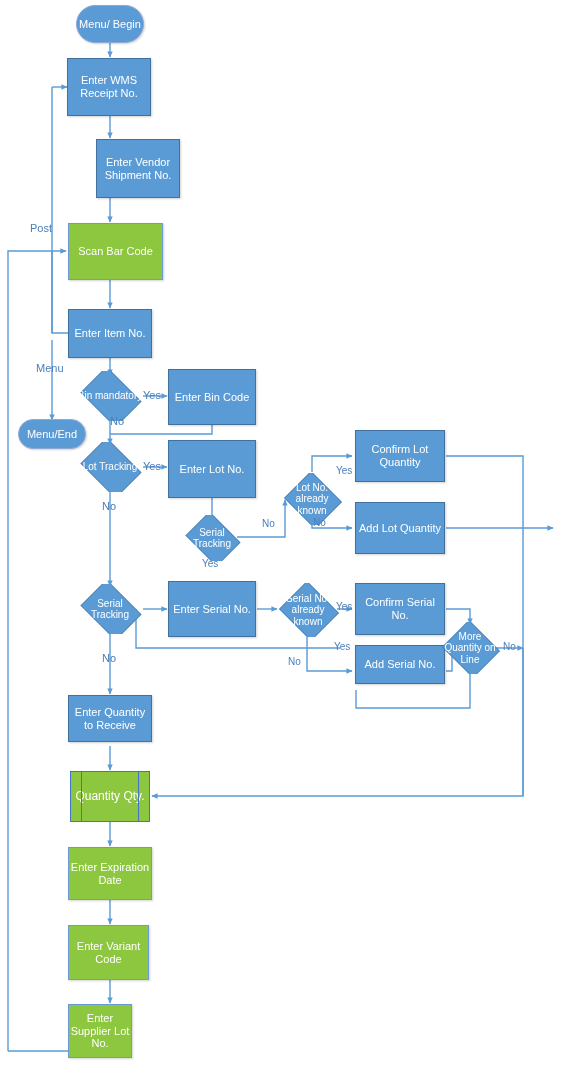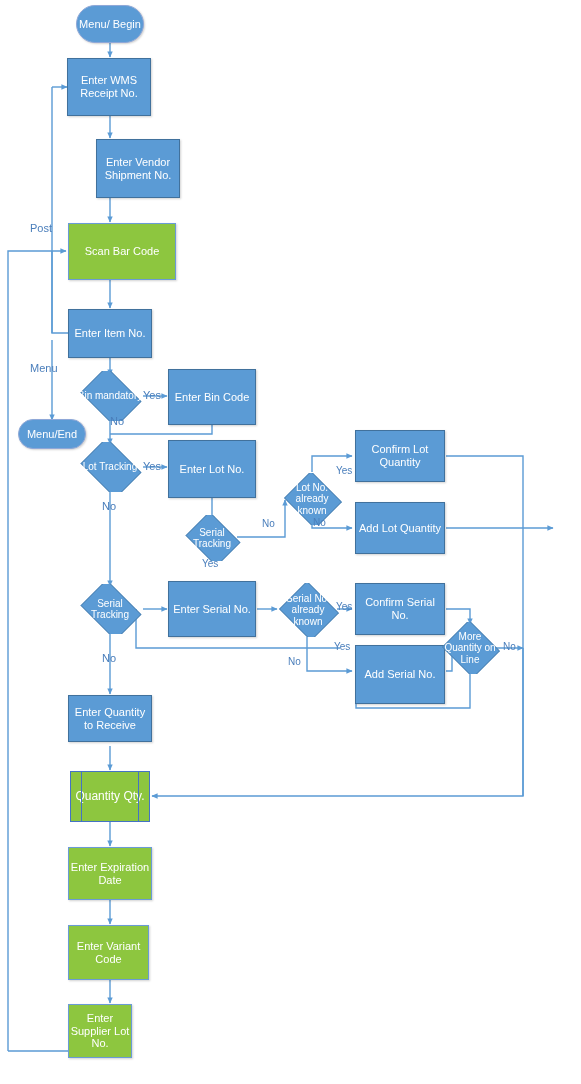--- a/index.html
+++ b/index.html
@@ -117,21 +117,21 @@
   </div>
 
   <div class="node proc blue t11" style="left:67px;top:58px;width:84px;height:58px;">
     <span>Enter WMS Receipt No.</span>
   </div>
 
   <div class="node proc blue t11" style="left:68px;top:139px;width:84px;height:59px;margin-left:28px;">
     <span>Enter Vendor Shipment No.</span>
   </div>
 
-  <div class="node proc green t11" style="left:68px;top:223px;width:108px;height:57px;">
+  <div class="node proc green t11" style="left:68px;top:223px;width:95px;height:57px;">
     <span>Scan Bar Code</span>
   </div>
 
   <div class="node proc blue t11" style="left:68px;top:309px;width:84px;height:49px;">
     <span>Enter Item No.</span>
   </div>
 
   <div class="node dia t10" style="left:76px;top:371px;width:68px;height:50px;">
     <span class="dshape"></span>
     <span class="dtxt">Bin mandatory</span>
@@ -183,21 +183,21 @@
 
   <div class="node dia t10" style="left:277px;top:583px;width:62px;height:54px;">
     <span class="dshape"></span>
     <span class="dtxt">Serial No. already known</span>
   </div>
 
   <div class="node proc blue t11" style="left:355px;top:583px;width:90px;height:52px;">
     <span>Confirm Serial No.</span>
   </div>
 
-  <div class="node proc blue t11" style="left:355px;top:645px;width:90px;height:59px;">
+  <div class="node proc blue t11" style="left:355px;top:645px;width:90px;height:39px;">
     <span>Add Serial No.</span>
   </div>
 
   <div class="node dia t10" style="left:440px;top:622px;width:60px;height:52px;">
     <span class="dshape"></span>
     <span class="dtxt">More Quantity on Line</span>
   </div>
 
   <div class="node proc blue t11" style="left:68px;top:695px;width:84px;height:47px;">
     <span>Enter Quantity to Receive</span>
@@ -213,21 +213,21 @@
 
   <div class="node proc green t11" style="left:68px;top:925px;width:81px;height:55px;">
     <span>Enter Variant Code</span>
   </div>
 
   <div class="node proc green t11" style="left:68px;top:1004px;width:64px;height:54px;">
     <span>Enter Supplier Lot No.</span>
   </div>
 
   <div class="lbl" style="left:30px;top:222px;">Post</div>
-  <div class="lbl" style="left:30px;top:362px;">Menu</div>
+  <div class="lbl" style="left:36px;top:362px;">Menu</div>
   <div class="lbl" style="left:143px;top:389px;">Yes</div>
   <div class="lbl" style="left:110px;top:415px;">No</div>
   <div class="lbl" style="left:143px;top:460px;">Yes</div>
   <div class="lbl" style="left:102px;top:500px;">No</div>
   <div class="lbl t10" style="left:336px;top:465px;">Yes</div>
   <div class="lbl t10" style="left:313px;top:517px;">No</div>
   <div class="lbl t10" style="left:262px;top:518px;">No</div>
   <div class="lbl t10" style="left:202px;top:558px;">Yes</div>
   <div class="lbl" style="left:102px;top:652px;">No</div>
   <div class="lbl t10" style="left:336px;top:601px;">Yes</div>

